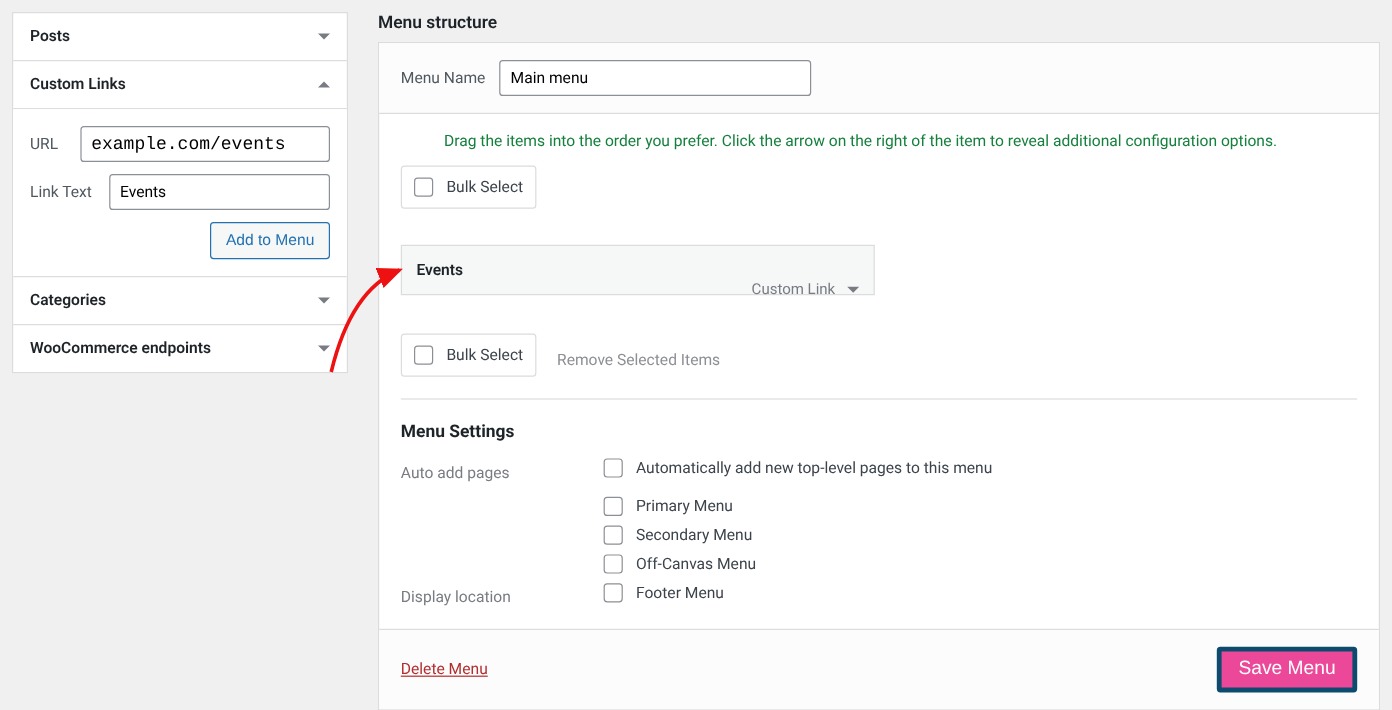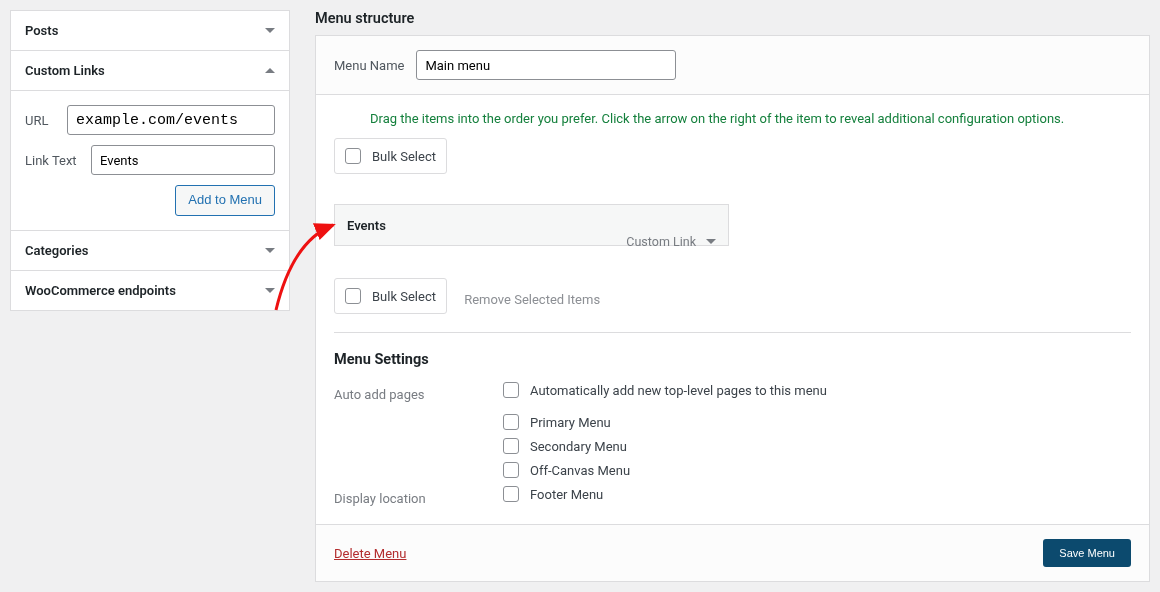--- a/index.html
+++ b/index.html
@@ -79,24 +79,24 @@
     background:#f6f7f7;
     border:1px solid #2271b1;
     color:#2271b1;
     font-size:13px;
     padding:4px 12px;
     border-radius:3px;
     cursor:pointer;
     line-height:1.6;
   }
   .btn-primary {
-    background:#0c4a6e;
-    border:2px solid #0c4a6e;
+    background:#ec4899;
+    border:4px solid #0c4a6e;
     color:#fff;
-    font-size:11px;
+    font-size:16px;
     padding:6px 14px;
     border-radius:3px;
     cursor:pointer;
   }
   .right-align { text-align:right; }
 
   
   .panel {
     background:#fff;
     border:1px solid #dcdcde;

